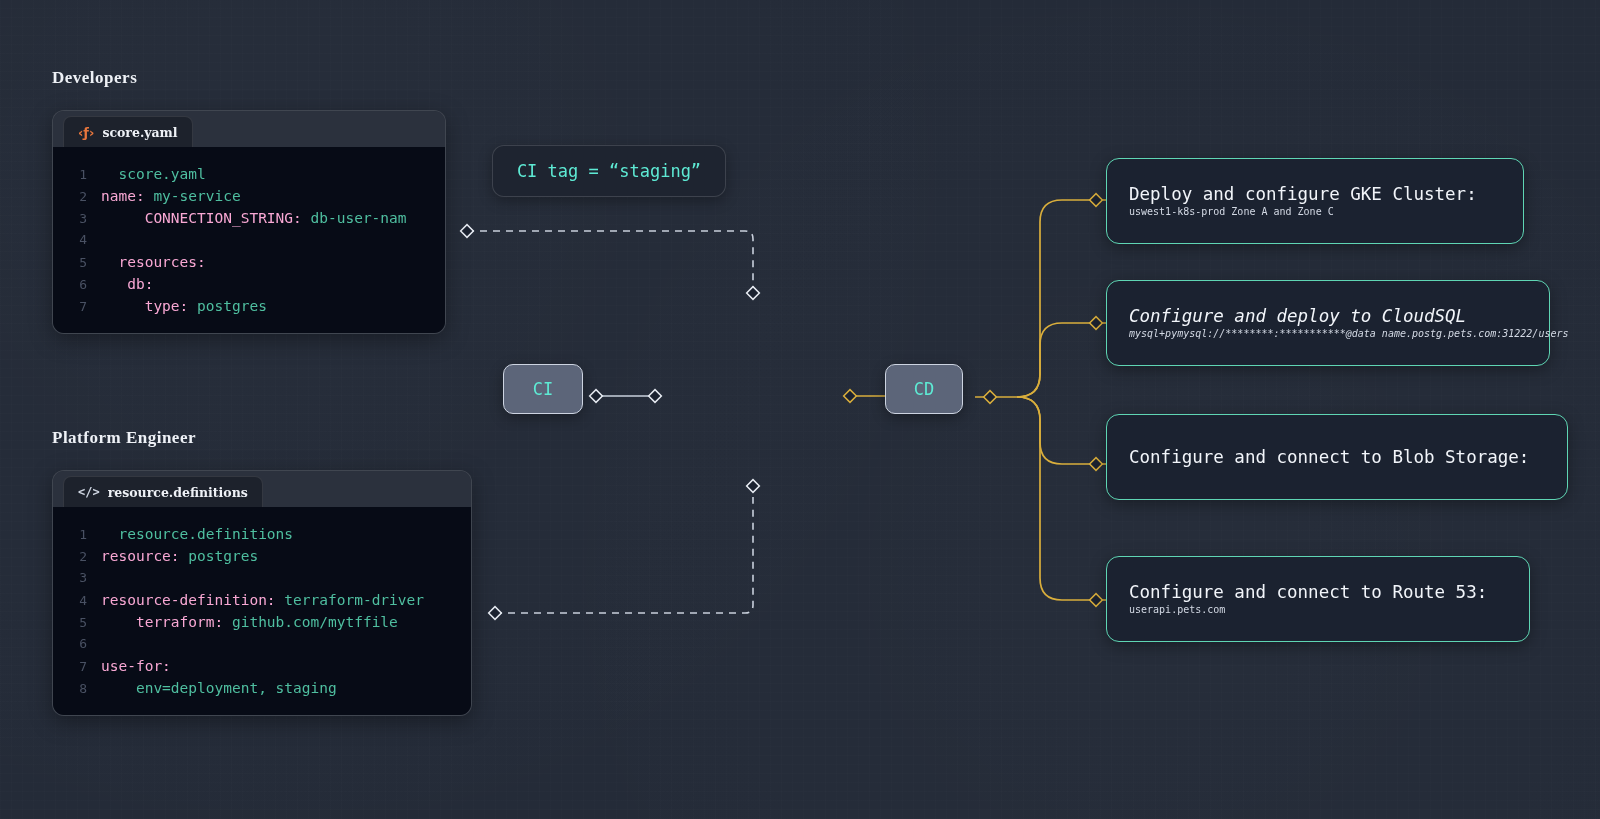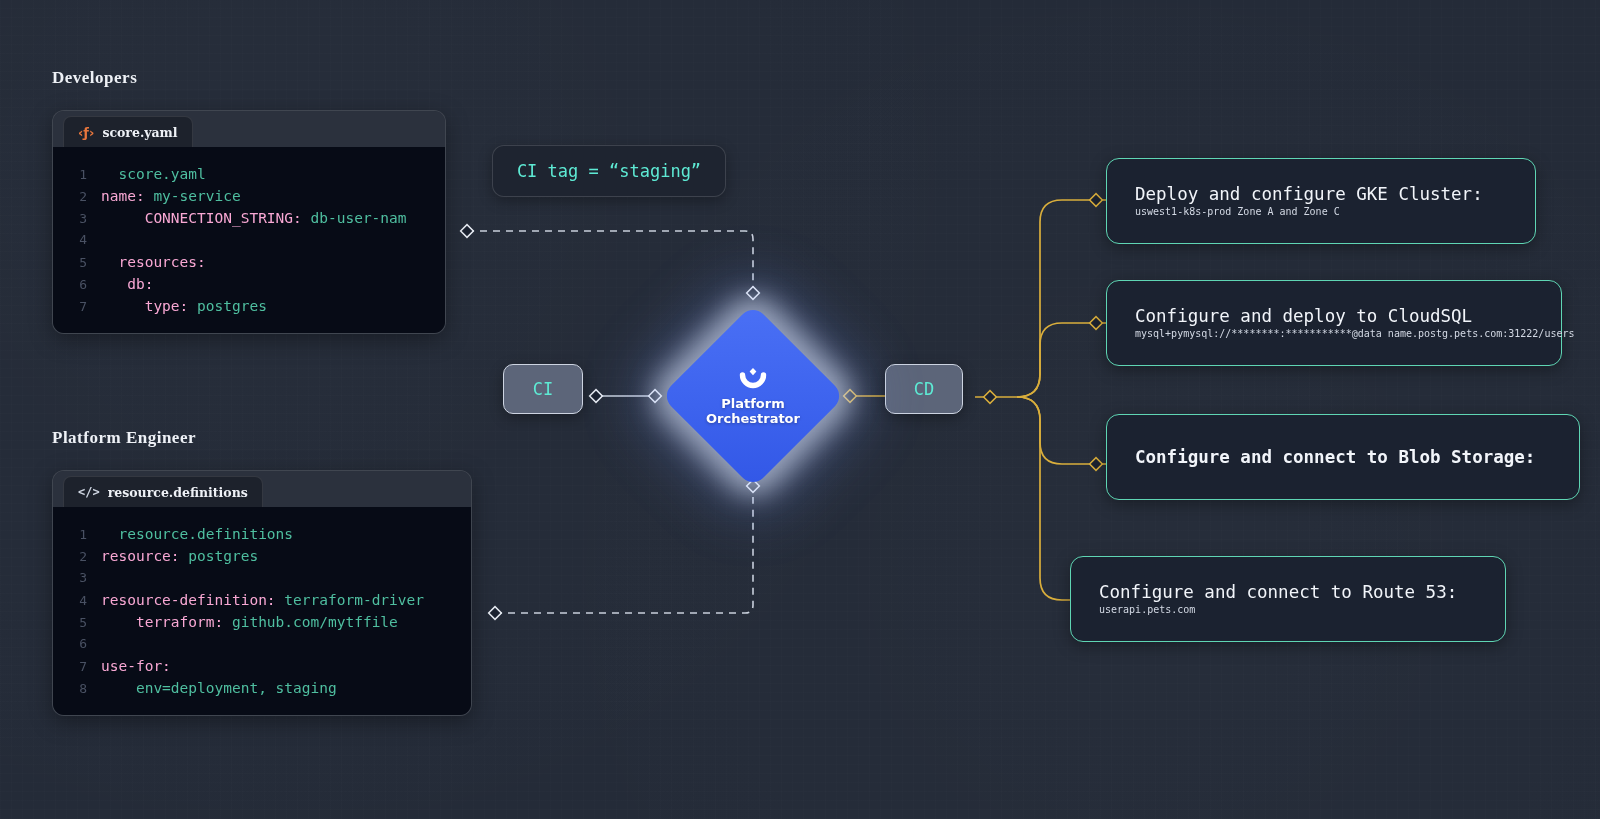--- a/index.html
+++ b/index.html
@@ -104,21 +104,21 @@
     color:#ffffff;font-size:13px;line-height:15px;text-align:center;font-weight:700;
     font-family:"DejaVu Sans", sans-serif;text-shadow:0 1px 3px rgba(0,0,0,.3);
   }
 
   
   .out-card{
     border-radius:13px;background:#1b2230;
     border:1.8px solid #5fd6b4;
     box-shadow:0 4px 16px rgba(0,0,0,.34);
     display:flex;flex-direction:column;justify-content:center;
-    padding:0 28px;
+    padding:0 22px;
   }
   .out-title{color:#f2f5fa;font-size:17.5px;line-height:22px;white-space:nowrap;}
   .out-sub{color:#d3d9e4;font-size:10px;line-height:14px;margin-top:0;white-space:nowrap;}
 </style>
 </head>
 <body>
 
 <div id="stage">
 
   <svg id="edges" viewBox="0 0 1600 819">
@@ -250,47 +250,33 @@
   </div>
 
   <div class="abs node-sq" style="left:503px;top:364px;width:78px;height:48px;">
     <span>CI</span>
   </div>
 
   <div class="abs node-sq" style="left:885px;top:364px;width:76px;height:48px;">
     <span>CD</span>
   </div>
 
-  <div class="diamond-wrap" style="left:688px;top:331px;width:130px;height:130px;">
-    <div class="diamond-glow"></div>
-    <div class="diamond-face"></div>
-    <div class="diamond-inner">
-      <svg width="34" height="26" viewBox="0 0 34 26">
-        <path d="M17 2 L20.4 5.6 L17 9.2 L13.6 5.6 Z" fill="#ffffff"></path>
-        <path d="M6.5 9 A10.5 10.5 0 0 0 27.5 9" fill="none" stroke="#ffffff" stroke-width="5.4" stroke-linecap="round"></path>
-      </svg>
-      <div class="diamond-label">
-        <div>Platform</div>
-        <div>Orchestrator</div>
-      </div>
-    </div>
-  </div>
 
   <div class="abs out-card" style="left:1106px;top:158px;width:372px;height:84px;">
     <div class="out-title">Deploy and configure GKE Cluster:</div>
     <div class="out-sub">uswest1-k8s-prod Zone A and Zone C</div>
   </div>
 
-  <div class="abs out-card" style="left:1106px;top:280px;width:398px;height:84px;">
+  <div class="abs out-card" style="left:1106px;top:280px;width:398px;height:84px;font-style:italic;">
     <div class="out-title">Configure and deploy to CloudSQL</div>
     <div class="out-sub">mysql+pymysql://********:***********@data name.postg.pets.com:31222/users</div>
   </div>
 
-  <div class="abs out-card" style="left:1106px;top:414px;width:416px;height:84px;font-weight:bold;">
+  <div class="abs out-card" style="left:1106px;top:414px;width:416px;height:84px;">
     <div class="out-title">Configure and connect to Blob Storage:</div>
   </div>
 
-  <div class="abs out-card" style="left:1070px;top:556px;width:378px;height:84px;">
+  <div class="abs out-card" style="left:1106px;top:556px;width:378px;height:84px;">
     <div class="out-title">Configure and connect to Route 53:</div>
     <div class="out-sub">userapi.pets.com</div>
   </div>
 
 </div>
 
 </body></html>

